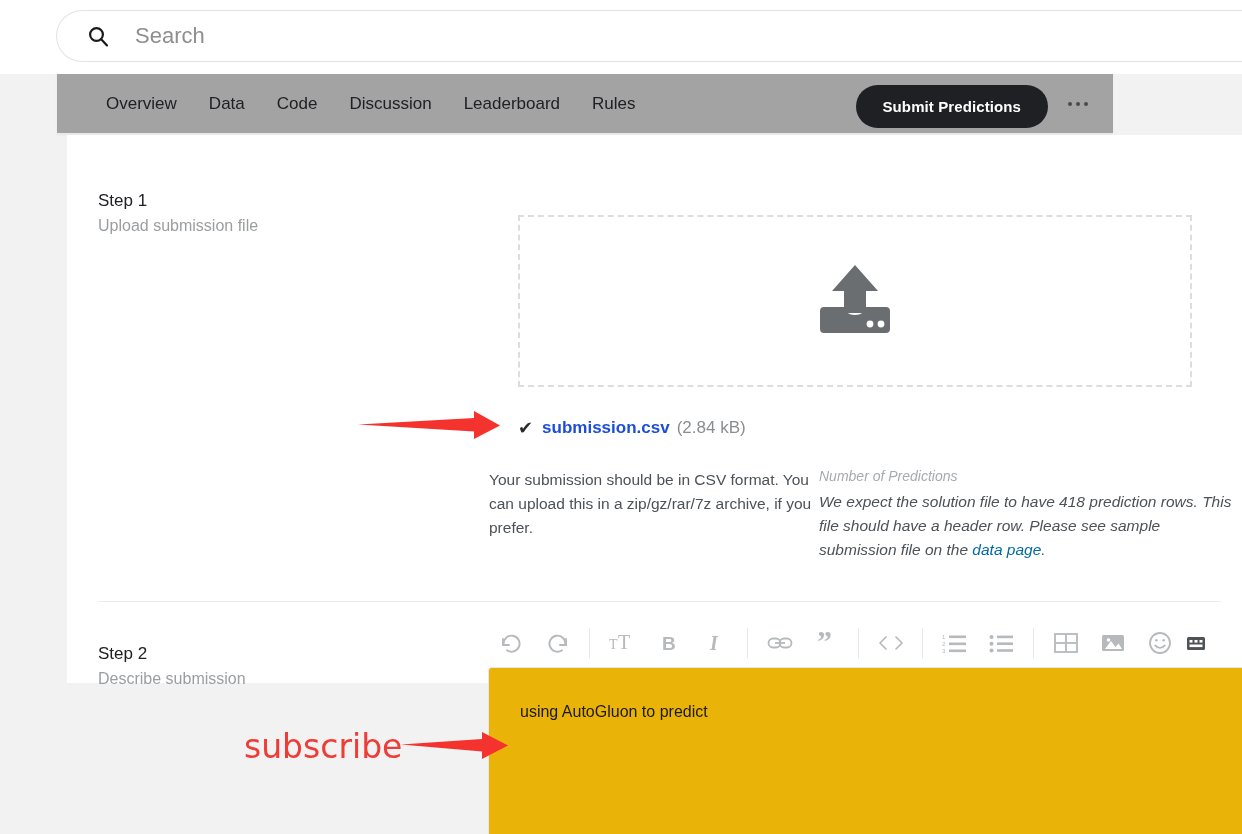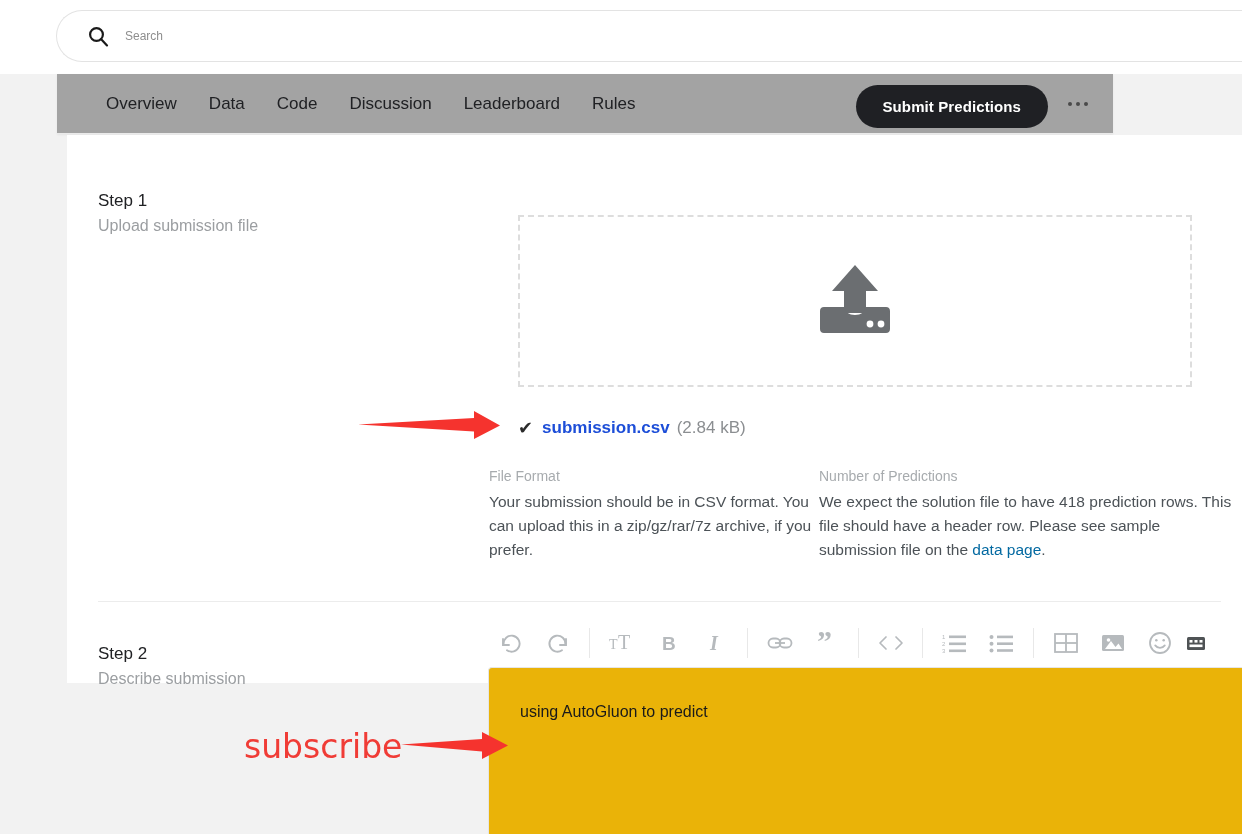--- a/index.html
+++ b/index.html
@@ -30,22 +30,22 @@
     border-radius: 26px 0 0 26px;
     background: #ffffff;
     display: flex; align-items: center;
   }
   .search-icon {
     margin-left: 30px;
     width: 22px; height: 22px;
     display: flex; align-items: center; justify-content: center;
   }
   .search-placeholder {
-    margin-left: 16px;
-    font-size: 12px;
+    margin-left: 26px;
+    font-size: 22px;
     color: #8e8e8e;
   }
 
   
   .tabbar {
     position: absolute; left: 57px; top: 74px;
     width: 1056px; height: 60px;
     background: #a3a3a3;
     border-bottom: 1px solid #eaeaea;
     box-shadow: 0 1px 2px rgba(0,0,0,0.06);
@@ -136,21 +136,21 @@
   .file-size {
     font-size: 17px; color: #8b8e91; margin-left: 7px;
   }
 
   .info-cols {
     position: absolute; left: 422px; top: 333px;
     width: 760px;
     display: flex;
   }
   .info-col { width: 330px; }
-  .info-col.second { margin-left: 0px; width: 420px; }
+  .info-col.second { margin-left: 0px; width: 420px; font-style: italic; }
   .info-head {
     font-size: 14px; color: #a7abae; margin-bottom: 6px;
   }
   .info-body {
     font-size: 15.5px; color: #4c5257; line-height: 24px;
   }
   .info-body a { color: #0369a1; text-decoration: none; }
 
   .divider {
     position: absolute; left: 31px; top: 466px;
@@ -265,21 +265,20 @@
       </div>
 
       <div class="file-row">
         <span class="check">✔</span>
         <span class="file-name">submission.csv</span>
         <span class="file-size">(2.84 kB)</span>
       </div>
 
       <div class="info-cols">
         <div class="info-col">
-          <div class="info-head">File Format</div>
           <div class="info-body">Your submission should be in CSV format. You can upload this in a zip/gz/rar/7z archive, if you prefer.</div>
         </div>
         <div class="info-col second">
           <div class="info-head">Number of Predictions</div>
           <div class="info-body"><span>We expect the solution file to have 418 prediction rows. This file should have a header row. Please see sample submission file on the </span><a href="#">data page</a><span>.</span></div>
         </div>
       </div>
 
       <div class="divider"></div>
     </div>

